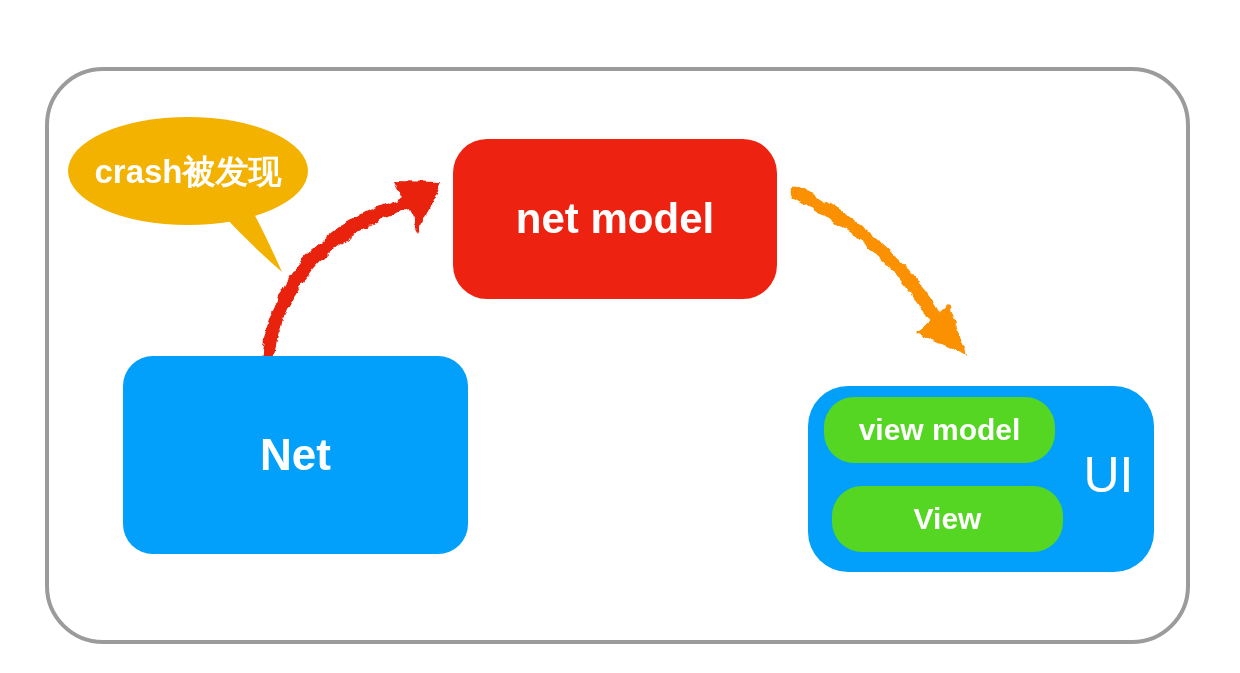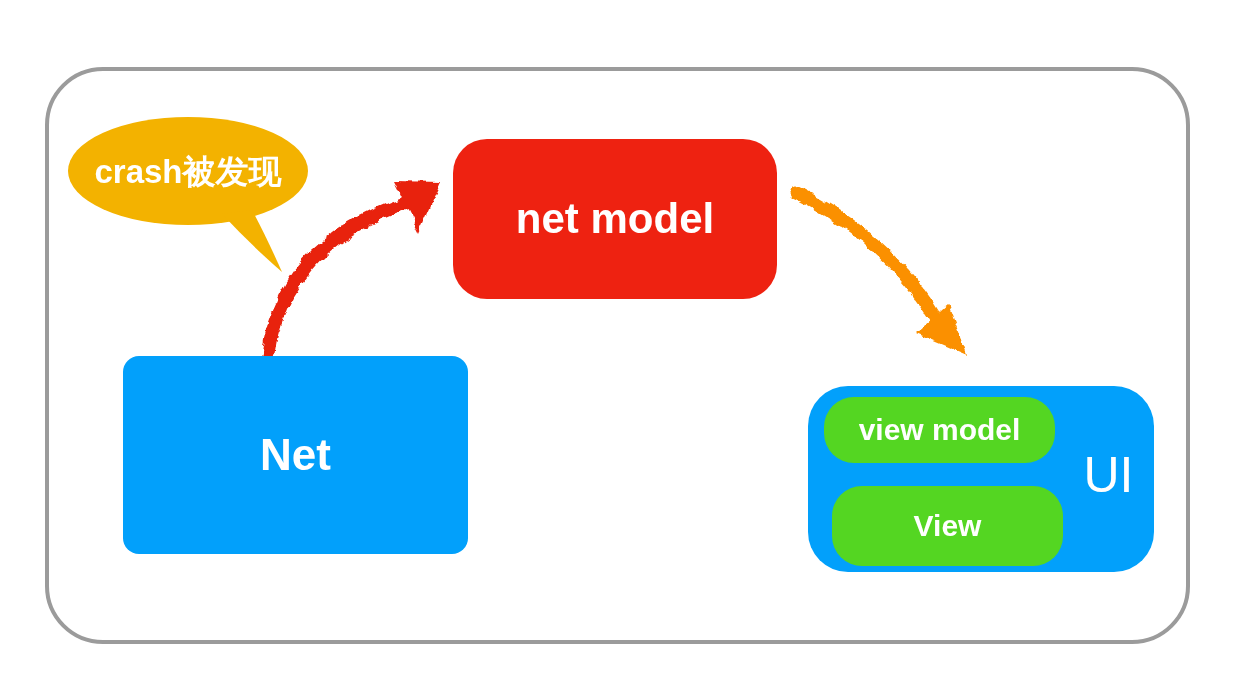--- a/index.html
+++ b/index.html
@@ -50,21 +50,21 @@
     width: 324px;
     height: 160px;
     border-radius: 34px;
     font-size: 42px;
   }
   .box-net {
     left: 123px;
     top: 332px;
     width: 345px;
     height: 198px;
-    border-radius: 16px;
+    border-radius: 30px;
     font-size: 44px;
   }
   .box-ui {
     left: 808px;
     top: 362px;
     width: 346px;
     height: 186px;
     border-radius: 40px;
   }
   .box-view-model {
@@ -72,21 +72,21 @@
     top: 373px;
     width: 231px;
     height: 66px;
     border-radius: 30px;
     font-size: 30px;
   }
   .box-view {
     left: 832px;
     top: 462px;
     width: 231px;
-    height: 80px;
+    height: 66px;
     border-radius: 30px;
     font-size: 30px;
   }
   .ui-label {
     position: absolute;
     left: 1063px;
     top: 416px;
     width: 91px;
     height: 70px;
     display: flex;

